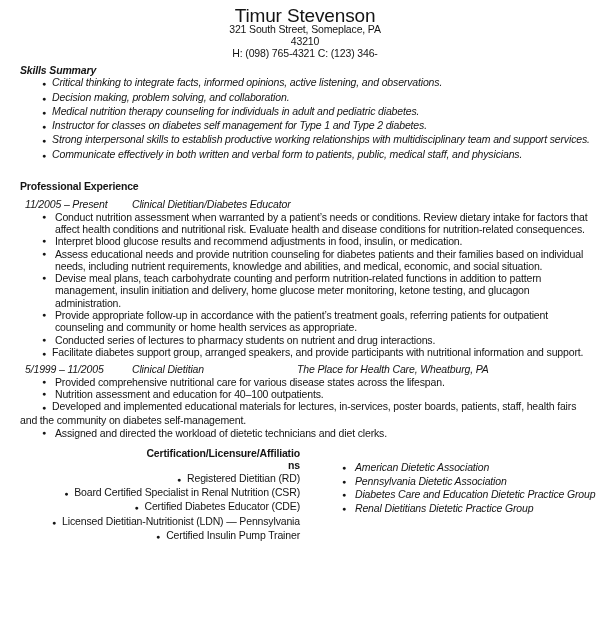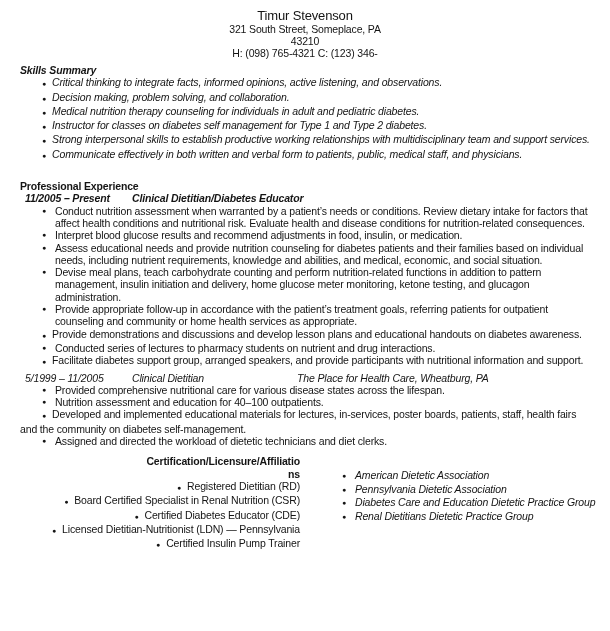--- a/index.html
+++ b/index.html
@@ -13,21 +13,21 @@
     font-family: "Liberation Sans", sans-serif;
     font-size: 10.5px;
     line-height: 12.3px;
     color: #141414;
     letter-spacing: -0.15px;
   }
   .page { padding: 8px 20px 0 20px; }
 
   
   .header { text-align: center; }
-  .name { font-size: 13px; line-height: 15px; }
+  .name { font-size: 19px; line-height: 15px; }
   .hline { line-height: 12px; }
   a.email-link { color: #2b2bcc; text-decoration: underline; cursor: pointer; }
 
   
   .section-heading { font-weight: bold; }
   .skills-section { margin-top: 5px; font-style: italic; }
   .experience-section { margin-top: 18px; }
   .cert-section { margin-top: 8px; }
 
   
@@ -53,21 +53,21 @@
     font-size: 7px;
     margin-right: 6px;
   }
 
   
   .job-line {
     display: flex;
     font-style: italic;
     padding-left: 5px;
   }
-  .job-line-1 { margin-top: 0; font-weight: bold; }
+  .job-line-1 { margin-top: 6px; }
   .job-line-2 { margin-top: 3px; }
   .job-dates { width: 107px; flex: none; }
   .job-line-1 .job-title { width: 183px; flex: none; }
   .job-line-2 .job-title { width: 165px; flex: none; }
   .job-location { flex: 1; }
 
   
   .cert-columns { display: flex; align-items: flex-start; }
   .cert-left { width: 280px; flex: none; text-align: right; }
   .cert-heading-l2 { font-weight: bold; padding-left: 53px; }
@@ -108,21 +108,20 @@
       <span class="job-dates">11/2005 – Present</span>
       <span class="job-title">Clinical Dietitian/Diabetes Educator</span>
     </div>
     <ul class="bullets">
 
     <li>Conduct nutrition assessment when warranted by a patient’s needs or conditions. Review dietary intake for factors that affect health conditions and nutritional risk. Evaluate health and disease conditions for nutrition-related consequences.</li>
         <li>Interpret blood glucose results and recommend adjustments in food, insulin, or medication.</li>
         <li>Assess educational needs and provide nutrition counseling for diabetes patients and their families based on individual needs, including nutrient requirements, knowledge and abilities, and medical, economic, and social situation.</li>
         <li>Devise meal plans, teach carbohydrate counting and perform nutrition-related functions in addition to pattern management, insulin initiation and delivery, home glucose meter monitoring, ketone testing, and glucagon administration.</li>
         <li>Provide appropriate follow-up in accordance with the patient’s treatment goals, referring patients for outpatient counseling and community or home health services as appropriate.</li>
-        <li class="flush">Provide demonstrations and discussions and develop lesson plans and educational handouts on diabetes awareness.</li>
         <li>Conducted series of lectures to pharmacy students on nutrient and drug interactions.</li>
         <li class="flush">Facilitate diabetes support group, arranged speakers, and provide participants with nutritional information and support.</li>
       </ul>
 
     <div class="job-line job-line-2">
       <span class="job-dates">5/1999 – 11/2005</span>
       <span class="job-title">Clinical Dietitian</span>
       <span class="job-location">The Place for Health Care, Wheatburg, PA</span>
     </div>
     <ul class="bullets">

